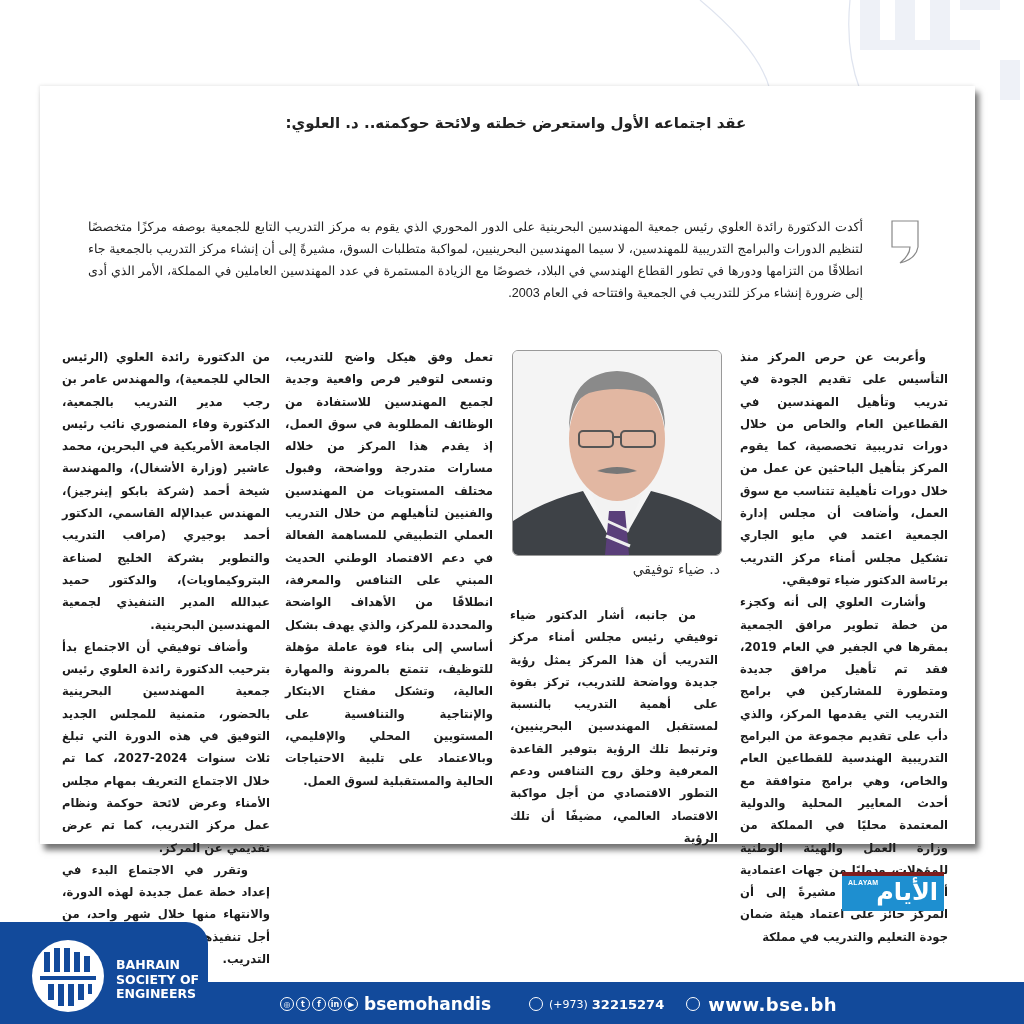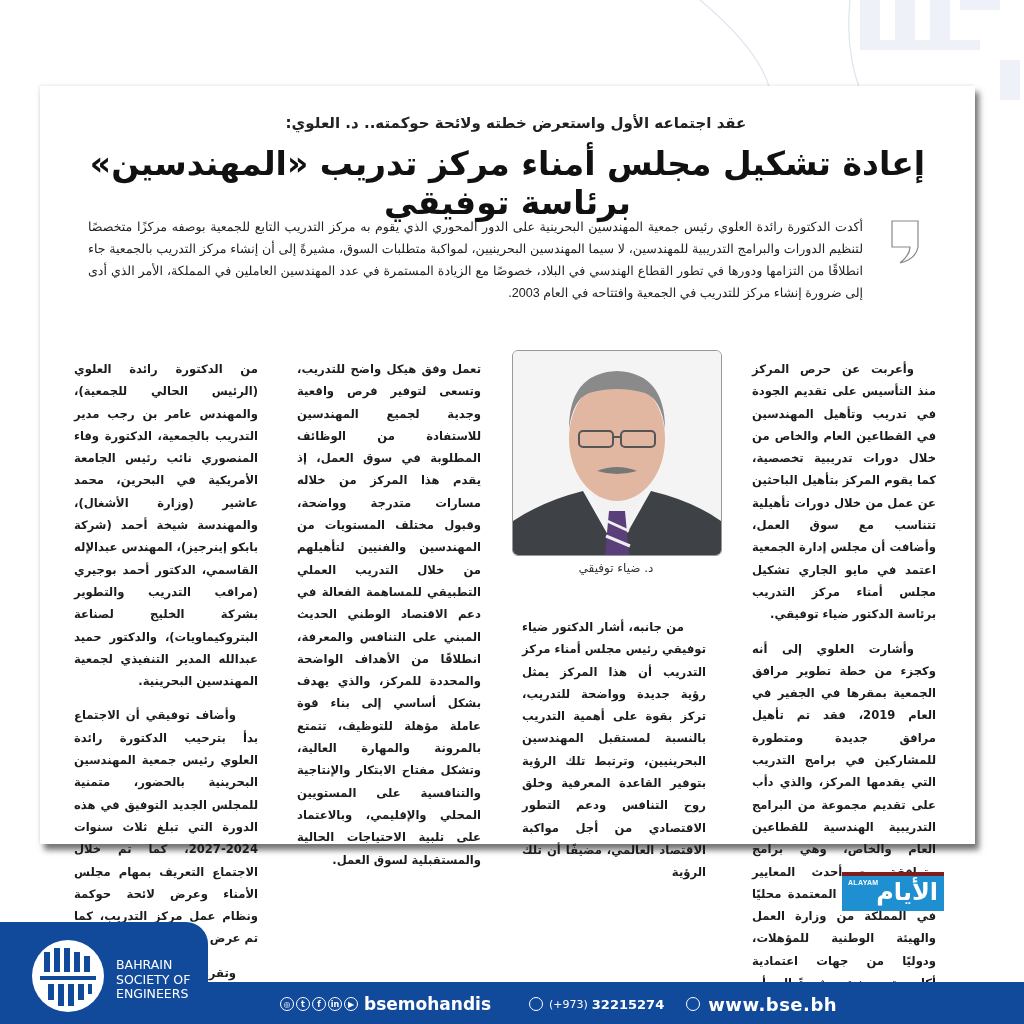--- a/index.html
+++ b/index.html
@@ -9,36 +9,36 @@
         box-shadow:4px 6px 6px rgba(0,0,0,0.55), -1px -1px 3px rgba(0,0,0,0.08);}
   .kicker{position:absolute;left:17px;right:0;top:28px;text-align:center;direction:rtl;
           font-family:"DejaVu Sans",sans-serif;font-weight:bold;font-size:15px;color:#222;}
   .headline{position:absolute;left:0;right:0;top:58px;text-align:center;direction:rtl;
           font-family:"DejaVu Sans",sans-serif;font-weight:bold;font-size:33px;color:#111;letter-spacing:-0.5px;}
   .lead{position:absolute;left:48px;width:775px;top:130px;direction:rtl;text-align:justify;
         font-family:Liberation Sans, sans-serif;font-size:12.6px;line-height:22px;color:#222;}
   .quote-mark{position:absolute;left:850px;top:133px;width:30px;height:46px;}
   .col{position:absolute;top:260px;width:208px;direction:rtl;text-align:justify;
        font-family:"DejaVu Sans",sans-serif;font-weight:bold;font-size:11.6px;line-height:22.3px;color:#1c1c1c;}
-  .col p{margin:12px;text-indent:0;}
+  .col p{margin:0;text-indent:0;}
   .col p.ind{text-indent:22px;}
   .col1{left:700px;}   
   .col2{left:470px;}
   .col3{left:245px;}
   .col4{left:22px;}
   .photo-frame{position:absolute;left:472px;top:264px;width:208px;height:204px;border:1px solid #999;border-radius:6px;overflow:hidden;background:#f5f5f5;}
-  .caption{position:absolute;left:472px;top:475px;width:208px;text-align:center;direction:rtl;
-           font-family:"DejaVu Sans",sans-serif;font-size:12px;color:#333;}
+  .caption{position:absolute;left:472px;top:475px;width:208px;text-align:right;direction:rtl;
+           font-family:"DejaVu Sans",sans-serif;font-size:14px;color:#333;}
   .alayam{position:absolute;left:842px;top:872px;width:102px;height:35px;background:#1e8fd0;border-top:4px solid #7f1d1d;}
   .alayam .latin{position:absolute;left:6px;top:3px;font-family:"Liberation Sans",sans-serif;font-size:7px;font-weight:bold;color:#fff;letter-spacing:0.3px;}
   .alayam .arabic{position:absolute;right:6px;top:1px;font-family:"DejaVu Sans",sans-serif;font-size:24px;font-weight:bold;color:#fff;direction:rtl;line-height:30px;}
   .footer-tab{position:absolute;left:0;top:922px;width:208px;height:102px;background:#124a9b;border-top-right-radius:22px;}
   .footer-bar{position:absolute;left:0;top:982px;width:1024px;height:42px;background:#124a9b;}
   .bse-emblem{position:absolute;left:30px;top:938px;width:76px;height:76px;}
-  .bse-name{position:absolute;left:116px;top:958px;font-family:"DejaVu Sans",sans-serif;font-weight:normal;font-size:12.5px;line-height:14.5px;color:#fff;}
+  .bse-name{position:absolute;left:116px;top:958px;font-family:"DejaVu Sans",sans-serif;font-weight:bold;font-size:12.5px;line-height:14.5px;color:#fff;}
   .contact{position:absolute;left:280px;top:991px;height:26px;display:flex;align-items:center;gap:0;color:#fff;font-family:"DejaVu Sans",sans-serif;}
   .soc{display:inline-flex;gap:2px;margin-right:6px;}
   .soc span{display:inline-block;width:14px;height:14px;border:1.4px solid #fff;border-radius:50%;font-size:8px;line-height:14px;text-align:center;font-weight:bold;box-sizing:border-box;}
   .handle{font-weight:bold;font-size:17px;margin-right:38px;}
   .wa{display:inline-block;width:14px;height:14px;border:1.4px solid #fff;border-radius:50%;box-sizing:border-box;margin-right:6px;}
   .cc{font-size:11px;margin-right:4px;}
   .phone{font-weight:bold;font-size:13px;margin-right:22px;}
   .globe{display:inline-block;width:14px;height:14px;border:1.4px solid #fff;border-radius:50%;box-sizing:border-box;margin-right:8px;}
   .site{font-weight:bold;font-size:18px;letter-spacing:0.5px;}
 </style>
@@ -55,21 +55,20 @@
     <rect x="895" y="0" width="20" height="40"></rect>
     <rect x="930" y="0" width="20" height="40"></rect>
     <rect x="860" y="40" width="120" height="10"></rect>
     <rect x="960" y="0" width="40" height="10"></rect>
     <rect x="1000" y="60" width="20" height="40"></rect>
   </g>
 </svg>
 
 <div class="card">
   <div class="kicker">عقد اجتماعه الأول واستعرض خطته ولائحة حوكمته.. د. العلوي:</div>
-  <div class="headline">إعادة تشكيل مجلس أمناء مركز تدريب «المهندسين» برئاسة توفيقي</div>
 
   <svg class="quote-mark" viewBox="0 0 30 46">
     <path d="M2 2 H28 V28 Q26 40 10 44 Q20 36 20 28 H2 Z" fill="none" stroke="#888" stroke-width="1.2"></path>
   </svg>
   <div class="lead">أكدت الدكتورة رائدة العلوي رئيس جمعية المهندسين البحرينية على الدور المحوري الذي يقوم به مركز التدريب التابع للجمعية بوصفه مركزًا متخصصًا لتنظيم الدورات والبرامج التدريبية للمهندسين، لا سيما المهندسين البحرينيين، لمواكبة متطلبات السوق، مشيرةً إلى أن إنشاء مركز التدريب بالجمعية جاء انطلاقًا من التزامها ودورها في تطور القطاع الهندسي في البلاد، خصوصًا مع الزيادة المستمرة في عدد المهندسين العاملين في المملكة، الأمر الذي أدى إلى ضرورة إنشاء مركز للتدريب في الجمعية وافتتاحه في العام 2003.</div>
 
   <div class="col col1">
     <p class="ind">وأعربت عن حرص المركز منذ التأسيس على تقديم الجودة في تدريب وتأهيل المهندسين في القطاعين العام والخاص من خلال دورات تدريبية تخصصية، كما يقوم المركز بتأهيل الباحثين عن عمل من خلال دورات تأهيلية تتناسب مع سوق العمل، وأضافت أن مجلس إدارة الجمعية اعتمد في مايو الجاري تشكيل مجلس أمناء مركز التدريب برئاسة الدكتور ضياء توفيقي.</p>
     <p class="ind">وأشارت العلوي إلى أنه وكجزء من خطة تطوير مرافق الجمعية بمقرها في الجفير في العام 2019، فقد تم تأهيل مرافق جديدة ومتطورة للمشاركين في برامج التدريب التي يقدمها المركز، والذي دأب على تقديم مجموعة من البرامج التدريبية الهندسية للقطاعين العام والخاص، وهي برامج متوافقة مع أحدث المعايير المحلية والدولية المعتمدة محليًا في المملكة من وزارة العمل والهيئة الوطنية للمؤهلات، ودوليًا من جهات اعتمادية أكاديمية ومهنية، مشيرةً إلى أن المركز حائز على اعتماد هيئة ضمان جودة التعليم والتدريب في مملكة</p>
   </div>

